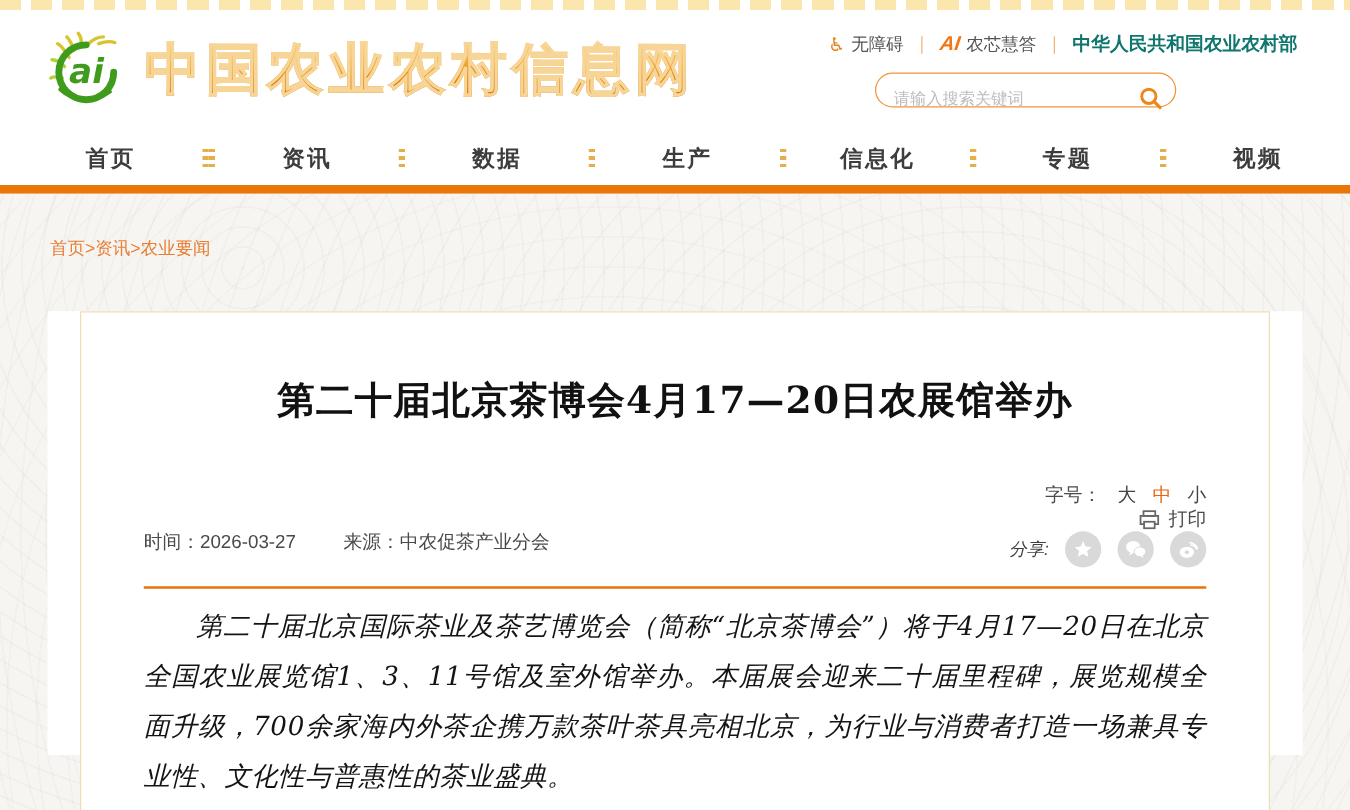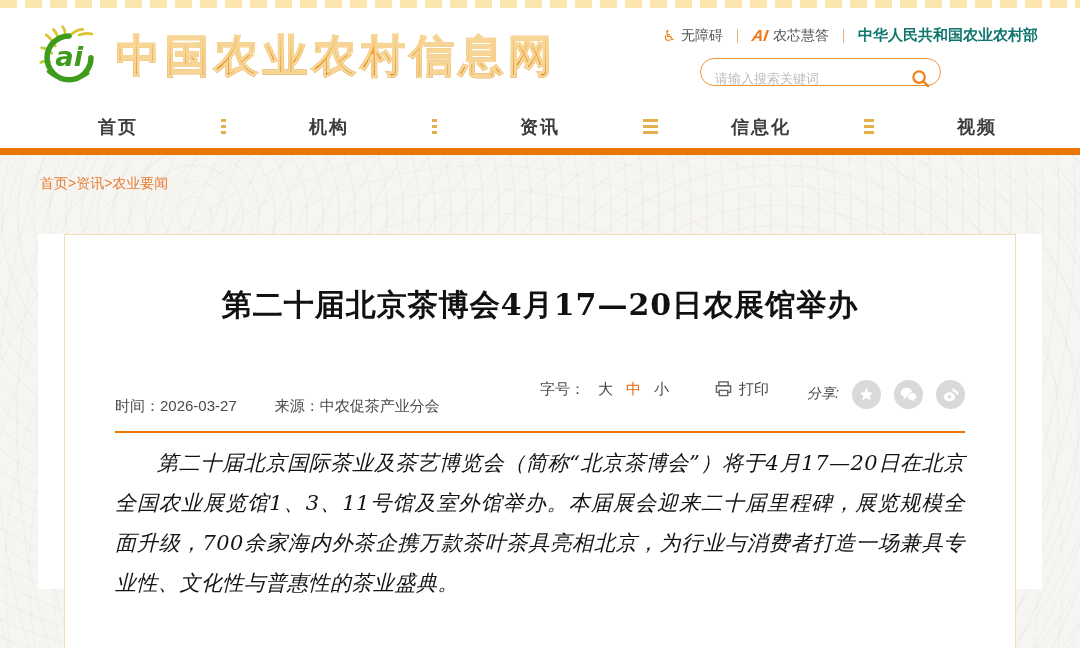--- a/index.html
+++ b/index.html
@@ -56,36 +56,36 @@
   .nav-bar { height:7px; background:#e87607; }
 
   
   .main {
     height:493px;
     background-color:#f6f5f2;
     background-image:
       repeating-radial-gradient(circle at 18% 12%, rgba(150,140,125,0.055) 0 1.5px, rgba(0,0,0,0) 1.5px 16px),
       repeating-radial-gradient(circle at 72% 55%, rgba(150,140,125,0.05) 0 1.5px, rgba(0,0,0,0) 1.5px 20px),
       repeating-radial-gradient(circle at 45% 85%, rgba(150,140,125,0.045) 0 1.5px, rgba(0,0,0,0) 1.5px 24px);
-    padding-top:20px;
+    padding-top:35px;
   }
   .breadcrumb { margin-left:40px; font-size:14px; color:#e87d33; cursor:pointer; }
   .card { margin:41px 38px 0 38px; background:#fff; height:355px; }
   .article-box {
     margin:24px 26px 0 26px; border:1px solid #f2dcb4; background:#fff;
     height:420px; padding:0 50px;
   }
   .article-title {
     margin-top:50px; text-align:center;
     font-family:"DejaVu Serif","Liberation Serif",serif;
     font-size:30px; font-weight:bold; color:#111; letter-spacing:1px;
   }
   .meta-row { margin-top:46px; display:flex; align-items:center; font-size:15px; color:#4a4a4a; }
   .meta-left { display:flex; align-items:flex-end; gap:38px;margin-top:25px; }
-  .meta-right { margin-left:auto; display:flex; align-items:flex-start; }
+  .meta-right { margin-left:auto; display:flex; align-items:flex-end;flex-direction:column; }
   .fontsize-group { display:flex; align-items:center; gap:13px; }
   .fs-opt { cursor:pointer; color:#444; }
   .fs-active { color:#e8650f; }
   .print-group { display:flex; align-items:center; gap:7px; margin-left:46px; cursor:pointer; }
   .share-group { display:flex; align-items:center; gap:13px; margin-left:38px; }
   .share-label { font-size:14px; color:#3f3f3f;font-style:italic; }
   .share-circle {
     width:29px; height:29px; border-radius:50%; background:#d9d9d9;
     display:flex; align-items:center; justify-content:center; cursor:pointer;
   }
@@ -149,28 +149,30 @@
           </svg>
         </button>
       </div>
     </div>
   </div>
 </div>
 
 <div class="nav">
   <div class="nav-item">首页</div>
   <div class="nav-sep"></div>
-  <div class="nav-item">机构</div>
   <div class="nav-sep"></div>
   <div class="nav-item">资讯</div>
   <div class="nav-sep"></div>
-  <div class="nav-sep"></div>
+  <div class="nav-item">数据</div>
+  <div class="nav-sep"></div>
+  <div class="nav-item">生产</div>
   <div class="nav-sep"></div>
   <div class="nav-item">信息化</div>
   <div class="nav-sep"></div>
+  <div class="nav-item">专题</div>
   <div class="nav-sep"></div>
   <div class="nav-item">视频</div>
 </div>
 <div class="nav-bar"></div>
 
 <div class="main">
   <div class="breadcrumb">首页&gt;资讯&gt;农业要闻</div>
 
   <div class="card">
     <div class="article-box">

